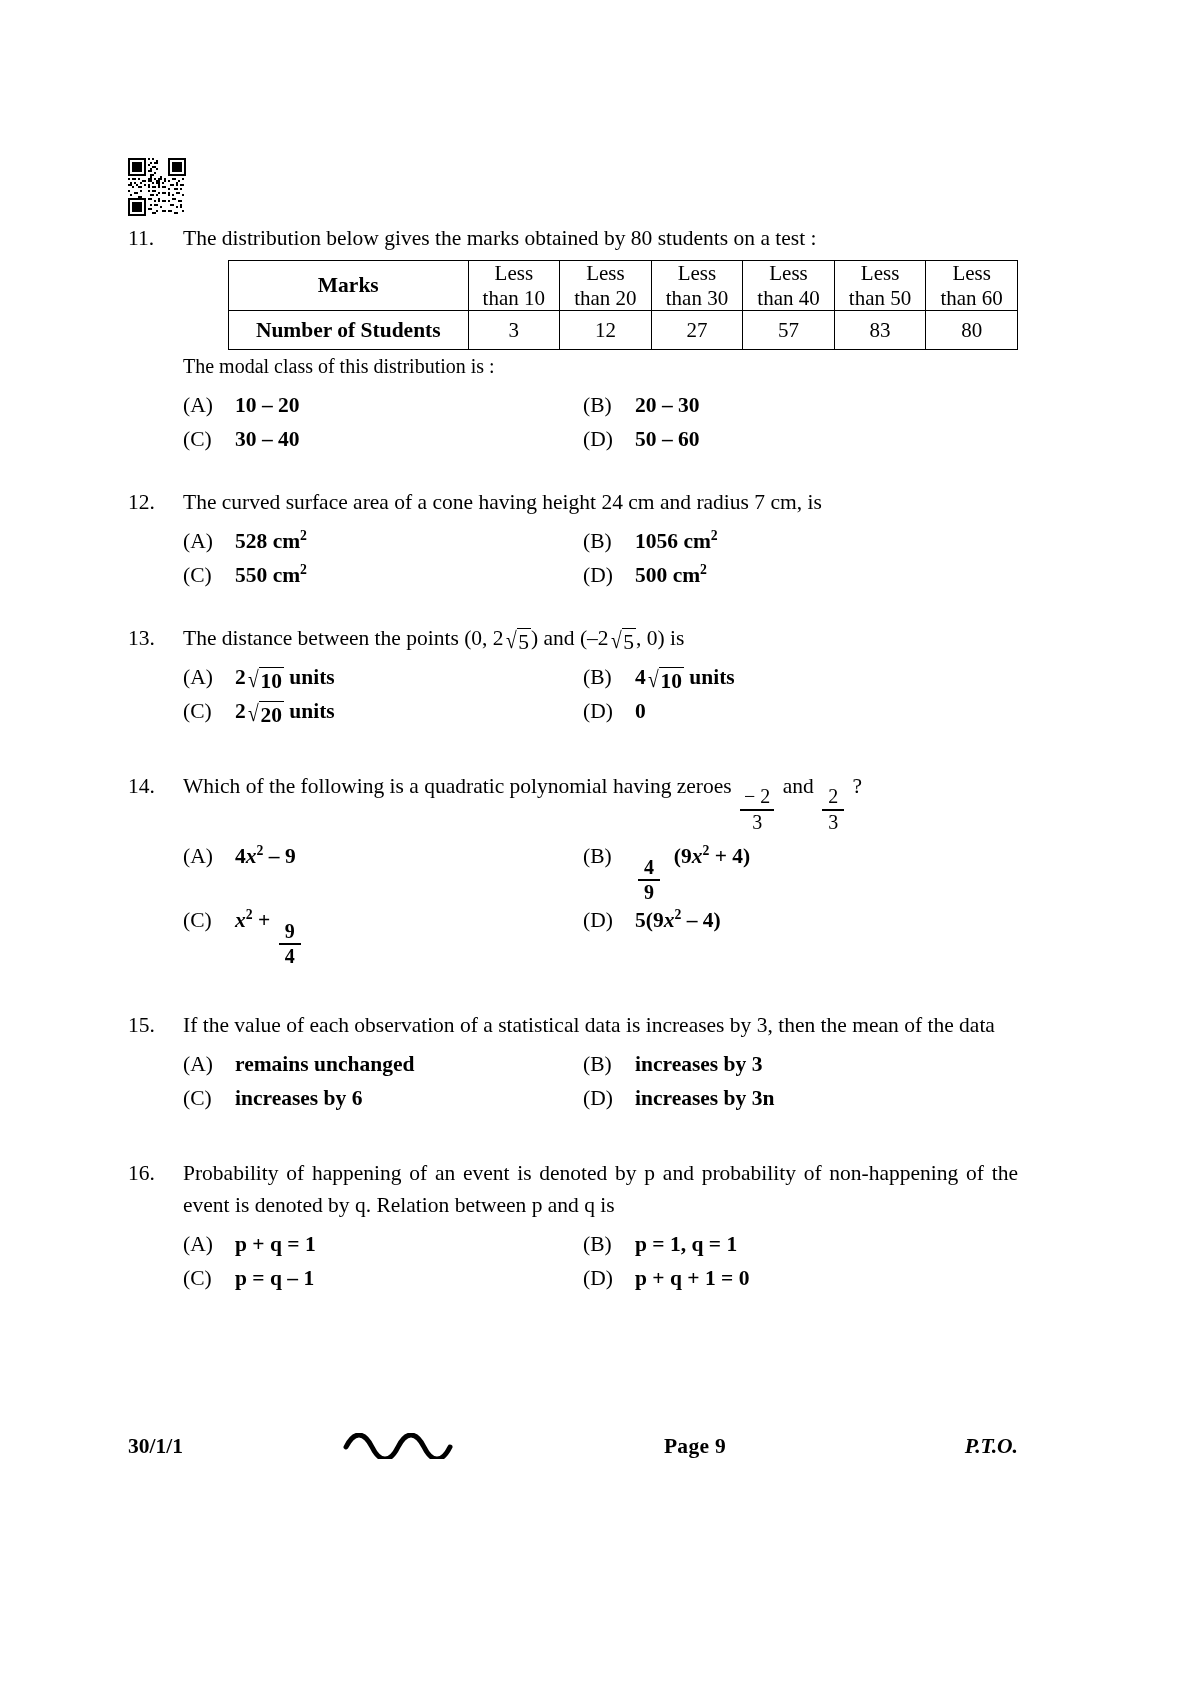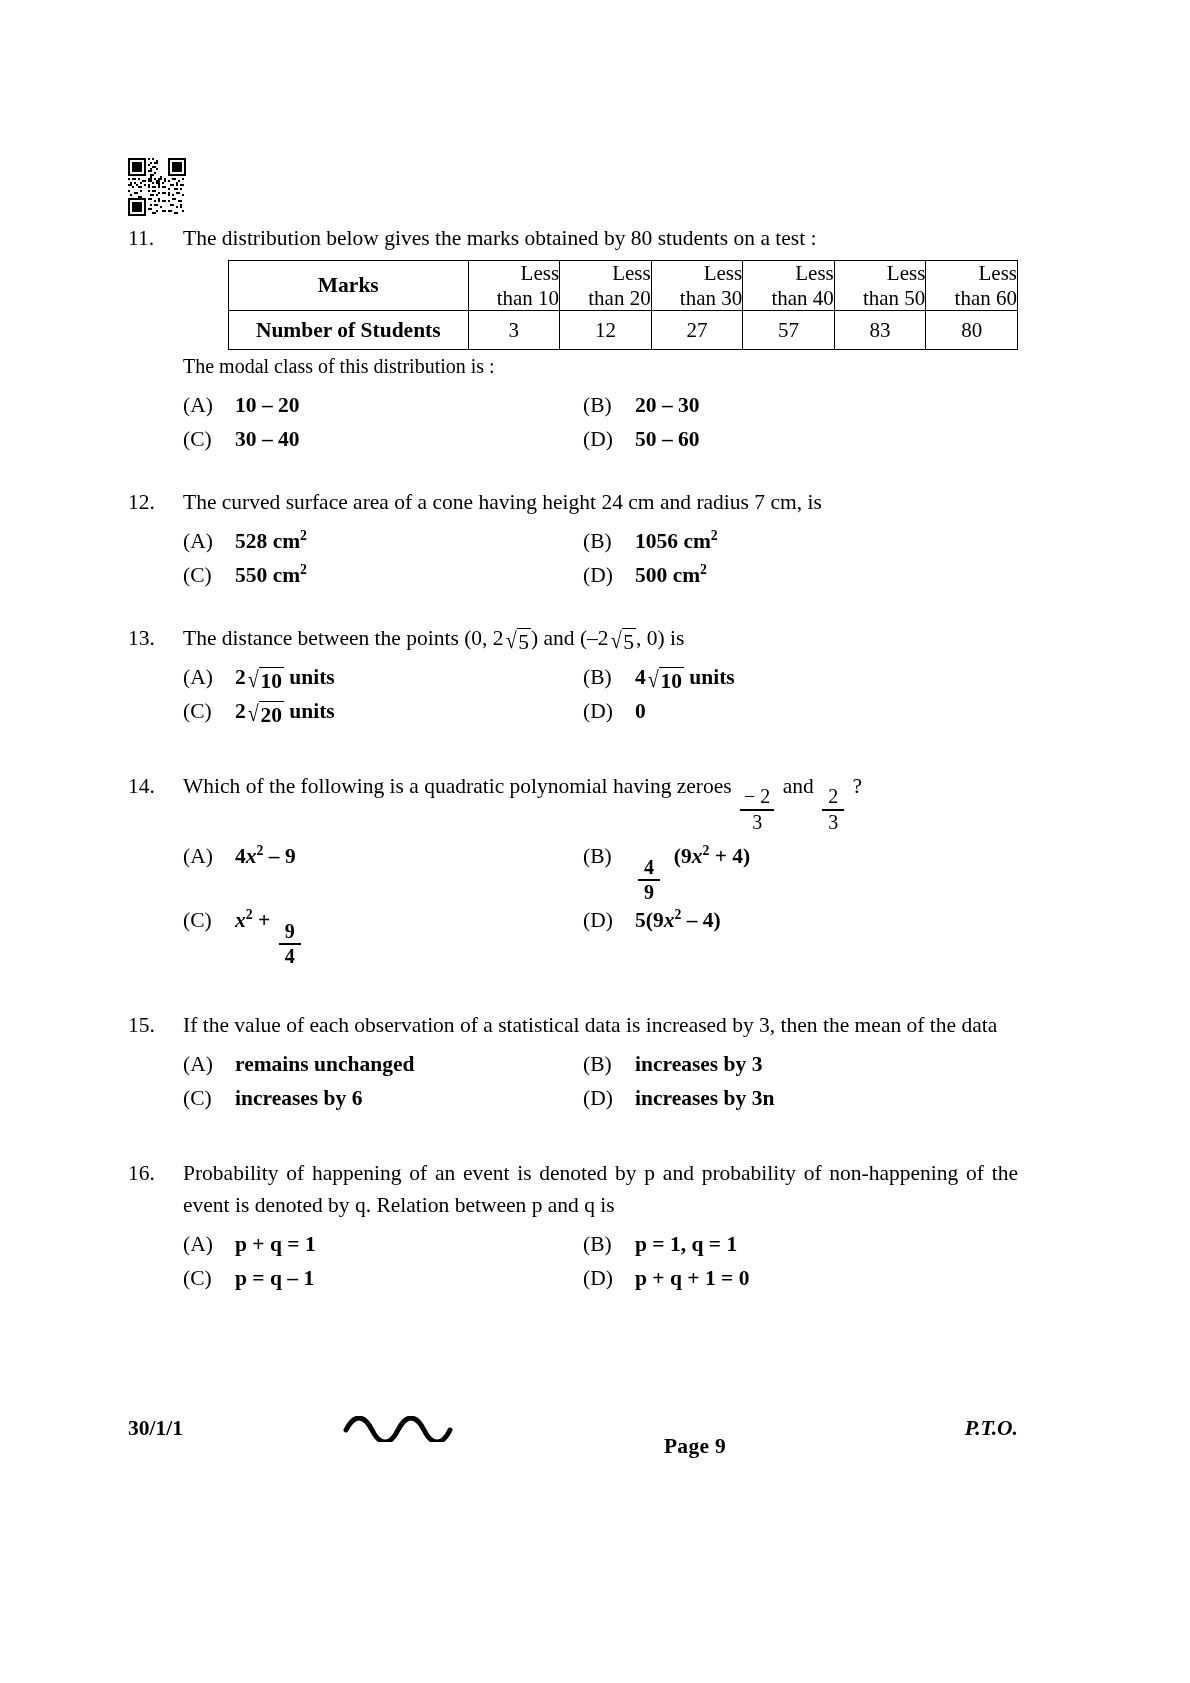--- a/index.html
+++ b/index.html
@@ -117,21 +117,21 @@
   }
   td.hdr-cell {
     width: 95px;
     line-height: 1.17;
     padding: 3px 2px 4px 2px;
   }
   td.num-cell {
     height: 38px;
     font-size: 21px;
   }
-  .hdr-cell .l1, .hdr-cell .l2 { display: block; text-align: right; }
+  .hdr-cell .l1, .hdr-cell .l2 { display: block; }
 
   
   .frac {
     display: inline-flex;
     flex-direction: column;
     align-items: center;
     vertical-align: -0.48em;
     margin: 0 3px;
     line-height: 1;
   }
@@ -173,21 +173,21 @@
   .gap-md { height: 30px; }
   .gap-lg { height: 42px; }
 
   
   .footer {
     position: absolute;
     left: 128px;
     top: 1398px;
     width: 890px;
     display: flex;
-    align-items: center;
+    align-items: flex-end;
     font-size: 21.5px;
     gap: 24px;
   }
   .f-code { font-weight: bold; width: 190px; }
   .f-squig { width: 180px; display: flex; align-items: center; }
   .f-page { flex: 1 1 auto; text-align: center; font-weight: bold; letter-spacing: .3px; margin-top: 36px; }
   .f-pto  { width: 150px; text-align: right; font-weight: bold; font-style: italic; }
 </style>
 </head>
 <body>
@@ -506,21 +506,21 @@
           </div>
         </div>
       </div>
     </div>
 
     <div class="gap-lg"></div>
 
     <div class="q">
       <div class="q-head">
         <div class="q-num">15.</div>
-        <div class="q-text">If the value of each observation of a statistical data is increased by 3, then the mean of the data</div>
+        <div class="q-text">If the value of each observation of a statistical data is increases by 3, then the mean of the data</div>
       </div>
       <div class="opts">
         <div class="orow">
           <div class="ocell left">
             <span class="olab">(A)</span>
             <span class="oval">remains unchanged</span>
           </div>
           <div class="ocell right">
             <span class="olab">(B)</span>
             <span class="oval">increases by 3</span>

